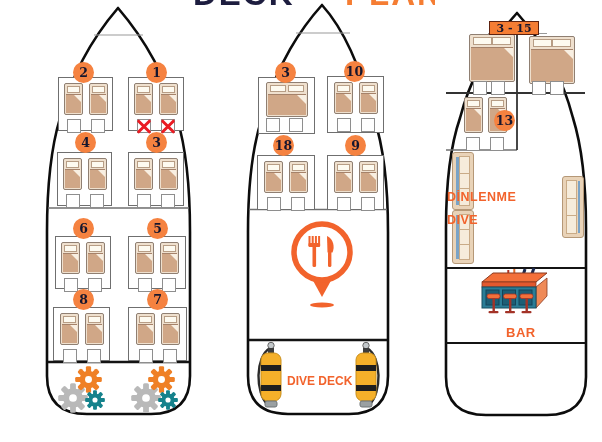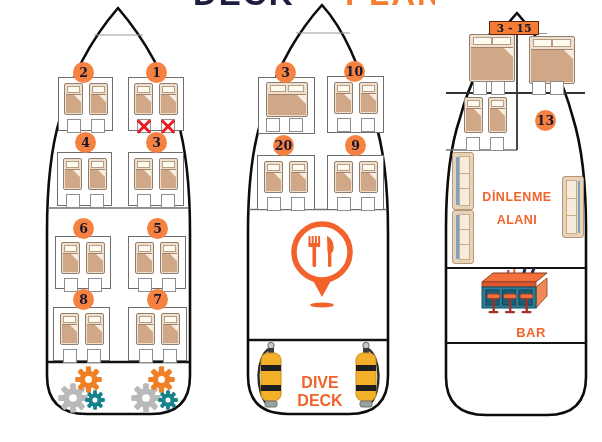--- a/index.html
+++ b/index.html
@@ -32,21 +32,21 @@
   .dbed .pl{position:absolute;top:2px;height:6px;background:#fdfaf0;border:1px solid #b79d85}
   .dbed .bk{position:absolute;left:1px;right:1px;bottom:1px;top:12px;background:#d0a787;border-top:1px solid #a5826a}
   .dbed .bk:after{content:"";position:absolute;top:0;right:0;border-top:9px solid #f8efe2;border-left:9px solid transparent}
   .sq{width:12px;height:12px;border:1.5px solid #8e8e8e;background:#fff;position:relative}
   .sqa{position:absolute;width:12px;height:12px;border:1.5px solid #8e8e8e;background:#fff;z-index:2}
   .sq.x:before,.sq.x:after{content:"";position:absolute;left:-3px;right:-3px;top:5px;height:3px;
         background:#ea1b23;border-radius:2px}
   .sq.x:before{transform:rotate(45deg)}
   .sq.x:after{transform:rotate(-45deg)}
   
-  .olabel{position:absolute;color:#f2632c;font-weight:bold;text-align:center;z-index:2;letter-spacing:.5px}
+  .olabel{position:absolute;color:#f2632c;font-weight:bold;text-align:left;z-index:2;letter-spacing:.5px}
   
   .lbl1415{position:absolute;left:489px;top:21px;width:50px;height:14px;background:#f57d33;
         border:1.5px solid #5f220f;color:#16162e;font:bold 11px "DejaVu Serif",serif;
         display:flex;align-items:center;justify-content:center;z-index:3;box-sizing:border-box}
   
   .sofa{position:absolute;background:#e9d3b8;border:1px solid #b59877;border-radius:3px;z-index:2}
   .sofa .cush{position:absolute;top:3px;bottom:3px;background-color:#f6ecdb;border:1px solid #c9ab87;
         background-image:linear-gradient(#c9ab87,#c9ab87),linear-gradient(#c9ab87,#c9ab87);
         background-size:100% 1px,100% 1px;background-position:0 33%,0 67%;background-repeat:no-repeat}
   .sofa .strip{position:absolute;top:4px;bottom:4px;width:2.5px;background:#7aa3c6}
@@ -244,21 +244,21 @@
     <use href="#gear" x="27" y="25" width="20" height="20" fill="#15828c"></use>
   </svg>
   <svg class="abs" style="left:131px;top:365px;z-index:2" width="54" height="48" viewBox="0 0 54 48">
     <use href="#gear" x="0" y="18" width="30" height="30" fill="#b9b9b9"></use>
     <use href="#gear" x="17" y="1" width="27" height="27" fill="#ef8026"></use>
     <use href="#gear" x="27" y="25" width="20" height="20" fill="#15828c"></use>
   </svg>
 
   <div class="circ" style="left:275px;top:62px">3</div>
   <div class="circ" style="left:344px;top:61px">10</div>
-  <div class="circ" style="left:273px;top:135px">20</div>
+  <div class="circ" style="left:273px;top:135px">18</div>
   <div class="circ" style="left:345px;top:135px">9</div>
 
   <div class="roomp" style="left:258px;top:77px;width:57px;height:57px">
     <div class="dbed" style="left:7px;top:4px;width:40px;height:33px">
       <i class="pl" style="left:3px;width:14px;height:5px"></i>
       <i class="pl" style="right:3px;width:14px;height:5px"></i>
       <i class="bk" style="top:11px"></i>
     </div>
     <i class="sqa" style="left:7px;top:40px"></i>
     <i class="sqa" style="left:30px;top:40px"></i>
@@ -341,21 +341,21 @@
     <g transform="translate(32,0) scale(-1,1)">
       <path d="M15,7 C0,16 0,52 13,64" fill="none" stroke="#2b2b2b" stroke-width="2.4"></path>
       <circle cx="16" cy="4.5" r="3.2" fill="#c3c8cb" stroke="#666" stroke-width="1"></circle>
       <rect x="13" y="7" width="6" height="6" fill="#3c3c3c"></rect>
       <rect x="6" y="12" width="20" height="48" rx="7" fill="#f5b02a" stroke="#c98f1d"></rect>
       <rect x="6" y="24" width="20" height="6" fill="#1f1f1f"></rect>
       <rect x="6" y="44" width="20" height="6" fill="#1f1f1f"></rect>
       <rect x="10" y="60" width="12" height="6" rx="2" fill="#9aa0a2" stroke="#6e7477"></rect>
     </g>
   </svg>
-  <div class="olabel" style="left:287px;top:374px;width:66px;font-size:16px;letter-spacing:0">DIVE DECK</div>
+  <div class="olabel" style="left:287px;top:374px;width:66px;font-size:12px;letter-spacing:0">DIVE DECK</div>
 
   <div class="lbl1415">3 - 15</div>
 
   <div class="dbed" style="left:469px;top:34px;width:44px;height:46px">
     <i class="pl" style="left:3px;width:17px"></i>
     <i class="pl" style="right:3px;width:17px"></i>
     <i class="bk"></i>
   </div>
   <div class="dbed" style="left:529px;top:36px;width:44px;height:46px">
     <i class="pl" style="left:3px;width:17px"></i>
@@ -370,36 +370,36 @@
   <div class="bed tall absb" style="left:464px;top:97px">
       <i class="pl"></i>
       <i class="bk"></i>
     </div>
   <div class="bed tall absb" style="left:488px;top:97px">
       <i class="pl"></i>
       <i class="bk"></i>
     </div>
   <i class="sqa" style="left:466px;top:137px"></i>
   <i class="sqa" style="left:490px;top:137px"></i>
-  <div class="circ" style="left:535px;top:110px">13</div>
+  <div class="circ" style="left:494px;top:110px">13</div>
 
   <div class="sofa" style="left:452px;top:152px;width:20px;height:56px">
     <i class="cush" style="left:6px;right:3px"></i>
       <i class="strip" style="left:3px"></i>
   </div>
   <div class="sofa" style="left:452px;top:210px;width:20px;height:52px">
     <i class="cush" style="left:6px;right:3px"></i>
       <i class="strip" style="left:3px"></i>
   </div>
   <div class="sofa" style="left:562px;top:176px;width:20px;height:60px">
     <i class="cush" style="left:3px;right:6px"></i>
       <i class="strip" style="right:3px"></i>
   </div>
   <div class="olabel" style="left:447px;top:190px;width:140px;font-size:12.5px">DİNLENME</div>
-  <div class="olabel" style="left:447px;top:213px;width:140px;font-size:12.5px">ALANI</div>
+  <div class="olabel" style="left:447px;top:213px;width:140px;font-size:12.5px">DIVE</div>
 
   <svg class="abs" style="left:479px;top:266px;z-index:2" width="74" height="64" viewBox="0 0 74 64">
     <g>
       <path d="M46,3 L42,16" stroke="#1d2a50" stroke-width="3"></path>
       <path d="M55,2 L50,16" stroke="#1d2a50" stroke-width="3"></path>
     </g>
     <g>
       <rect x="27" y="8" width="4.5" height="10" fill="#b23327"></rect>
       <rect x="28.3" y="4" width="2" height="5" fill="#b23327"></rect>
       <rect x="33" y="7" width="4.5" height="11" fill="#e06a2b"></rect>

